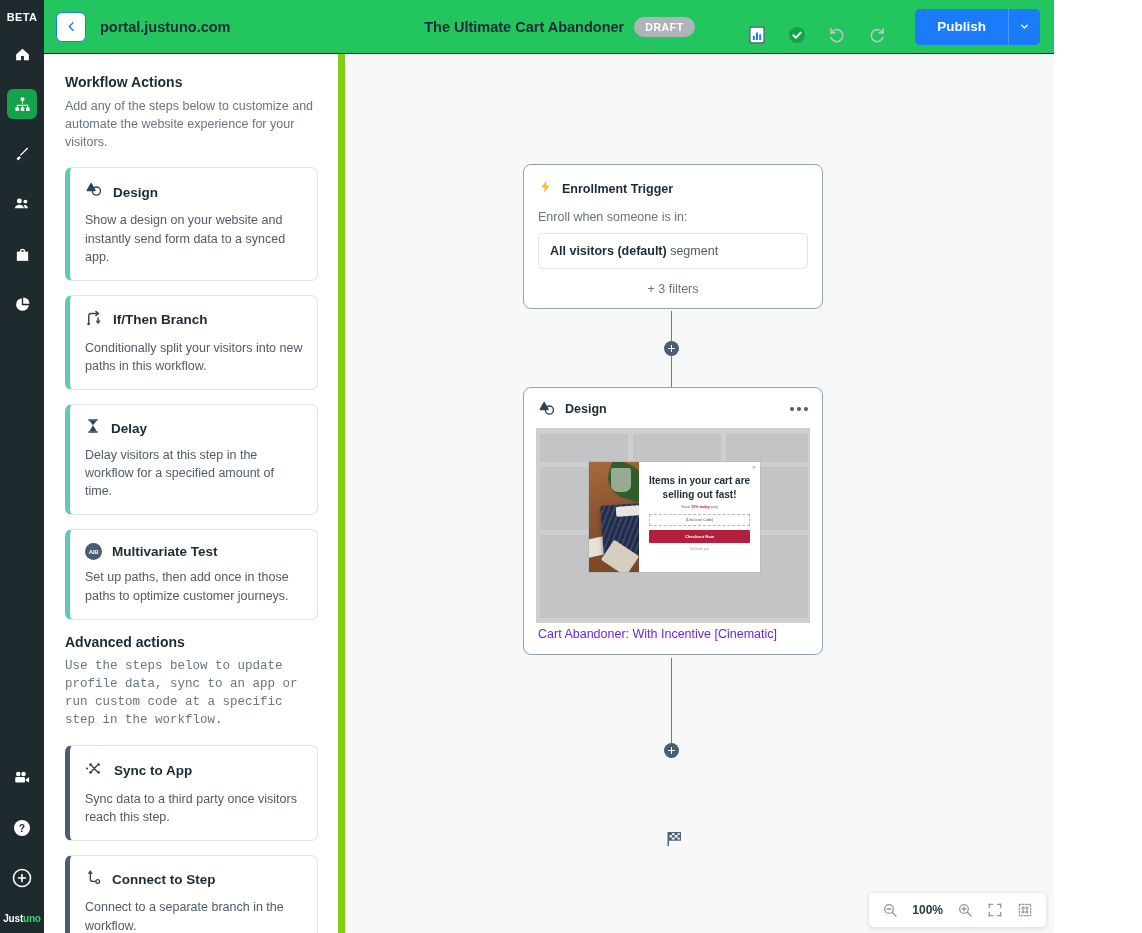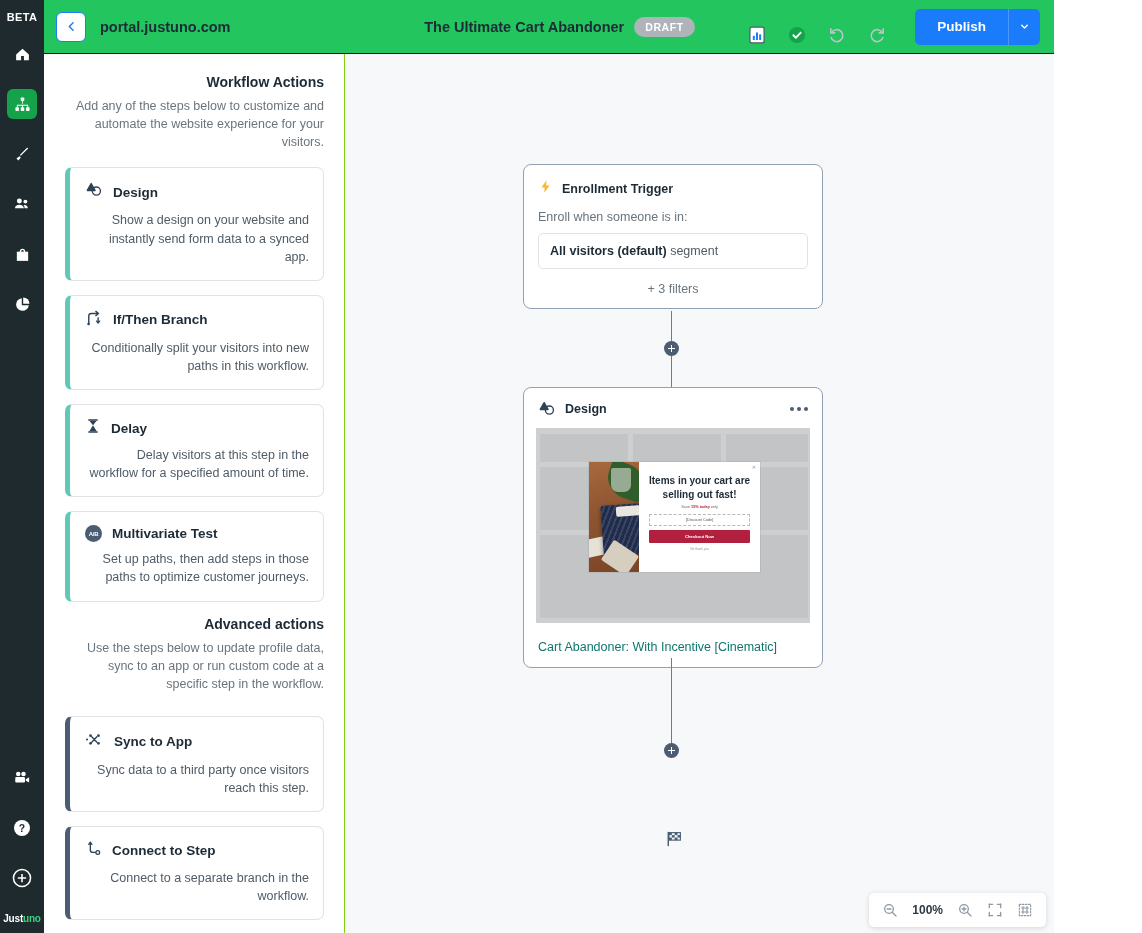--- a/index.html
+++ b/index.html
@@ -85,38 +85,38 @@
     display: flex; align-items: center; justify-content: center;
     border-left: 1px solid #4a98fb;
   }
 
   
   .body { flex: 1 1 auto; display: flex; min-height: 0; }
 
   
   .panel {
     width: 301px; flex: 0 0 301px; background: #ffffff;
-    border-right: 1px solid #84cc16;
+    border-right: 7px solid #84cc16;
     padding: 20px 20px 12px 21px;
-    overflow: hidden; position: relative; text-align: right;
+    overflow: hidden; position: relative;
   }
   .panel-h { font-size: 14px; font-weight: bold; color: #1d2b36; margin-bottom: 7px; }
   .panel-sub { font-size: 12.5px; color: #69757f; line-height: 1.45; margin-bottom: 16px; }
   .card {
     background: #fff; border: 1px solid #dfe3e7; border-radius: 7px;
     border-left-width: 5px; padding: 13px 14px 14px 15px;
     margin-bottom: 14px; cursor: pointer; position: relative;
   }
   .card.teal { border-left-color: #5fc9b7; }
   .card.slate { border-left-color: #4a5d72; }
   .card-head { display: flex; align-items: center; gap: 10px; margin-bottom: 8px; }
   .card-title { font-size: 13.5px; font-weight: bold; color: #1d2b36; }
   .card-desc { font-size: 12.5px; color: #4f5b66; line-height: 1.45; }
   .adv-h { font-size: 14px; font-weight: bold; color: #1d2b36; margin: 6px 0 7px; }
-  .adv-sub { font-size: 12.5px; color: #69757f; line-height: 1.45; margin-bottom: 23px; }
+  .adv-sub { font-size: 12.5px; color: #69757f; line-height: 1.45; margin-bottom: 16px; font-family: Liberation Mono, monospace; }
   .ab-circle {
     width: 17px; height: 17px; border-radius: 50%; background: #4a5d72;
     color: #fff; font-size: 6px; font-weight: bold;
     display: flex; align-items: center; justify-content: center; letter-spacing: -.2px;
   }
 
   
   .canvas { flex: 1 1 auto; background: #f7f8f9; position: relative; overflow: hidden; }
   .node {
     position: absolute; background: #ffffff;
@@ -137,21 +137,21 @@
   .design-head {
     display: flex; align-items: center; padding: 12px 14px 10px 14px;
   }
   .dots { margin-left: auto; display: flex; gap: 3px; cursor: pointer; }
   .dots i { width: 4px; height: 4px; border-radius: 50%; background: #4a5d72; display:block; }
   .preview {
     margin: 0 12px; height: 195px; background: #cdcfd1; position: relative; overflow: hidden;
   }
   .sk { position: absolute; background: #c2c4c6; }
   .node-caption {
-    font-size: 12.5px; color: #0f766e; padding: 17px 14px 13px 14px;
+    font-size: 12.5px; color: #6d28d9; padding: 4px 14px 13px 14px;
   }
 
   
   .popup {
     position: absolute; left: 53px; top: 34px; width: 171px; height: 110px;
     background: #ffffff; display: flex; box-shadow: 0 0 0 1px rgba(0,0,0,.06);
   }
   .popup-img {
     width: 85px; height: 110px; position: relative; overflow: hidden;
     background: linear-gradient(160deg,#a8693f 0%,#8d5430 45%,#7a4526 100%);
@@ -416,21 +416,21 @@
             <span class="card-title">Delay</span>
           </div>
           <div class="card-desc">Delay visitors at this step in the workflow for a specified amount of time.</div>
         </div>
 
         <div class="card teal">
           <div class="card-head">
             <span class="ab-circle">A/B</span>
             <span class="card-title">Multivariate Test</span>
           </div>
-          <div class="card-desc">Set up paths, then add steps in those paths to optimize customer journeys.</div>
+          <div class="card-desc">Set up paths, then add once in those paths to optimize customer journeys.</div>
         </div>
 
         <div class="adv-h">Advanced actions</div>
         <div class="adv-sub">Use the steps below to update profile data, sync to an app or run custom code at a specific step in the workflow.</div>
 
         <div class="card slate">
           <div class="card-head">
             <span>
               <svg width="19" height="19" viewBox="0 0 24 24" fill="none" stroke="#2f4356" stroke-width="1.7" stroke-linecap="round">
                 <path d="M8.5 8.5 15 15.5M15 8.5 8.5 15.5"></path>

